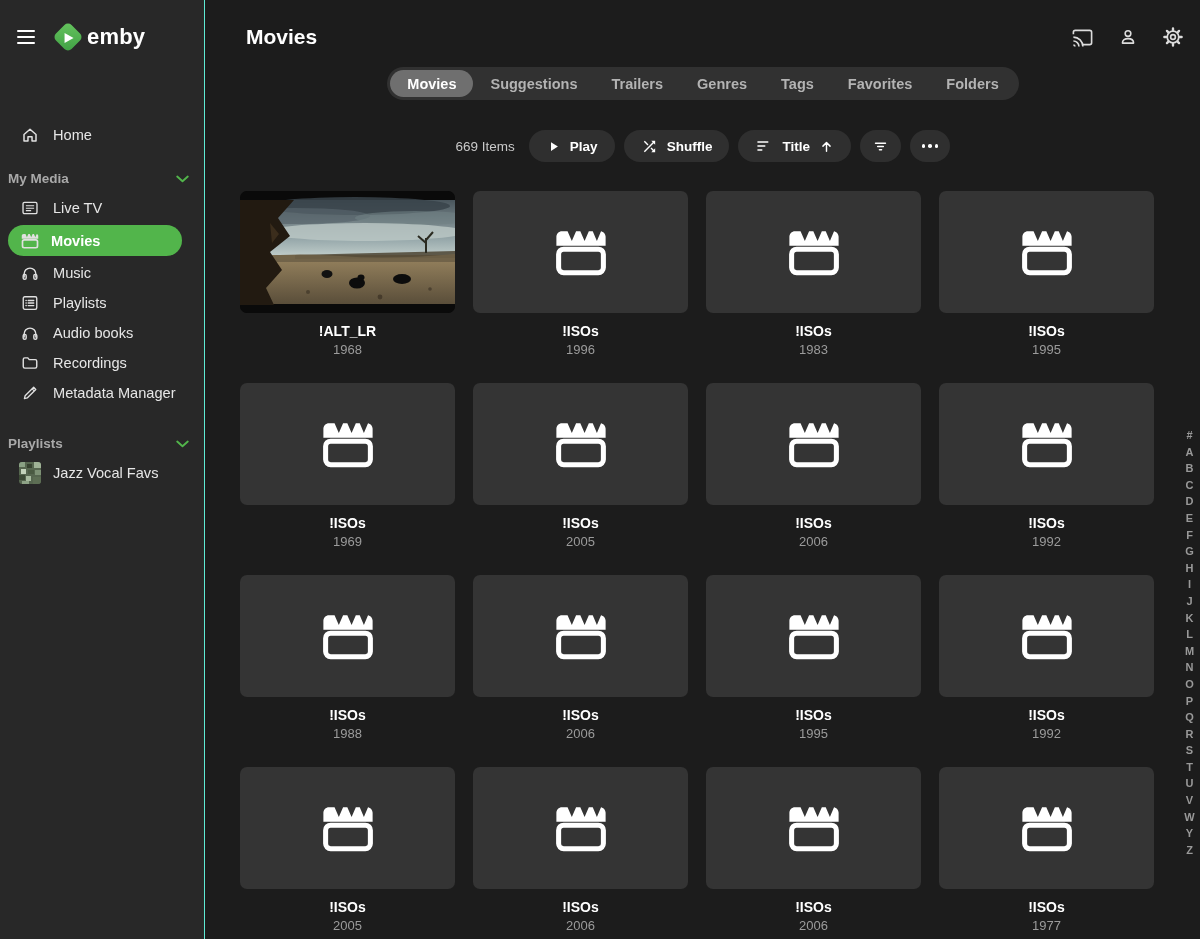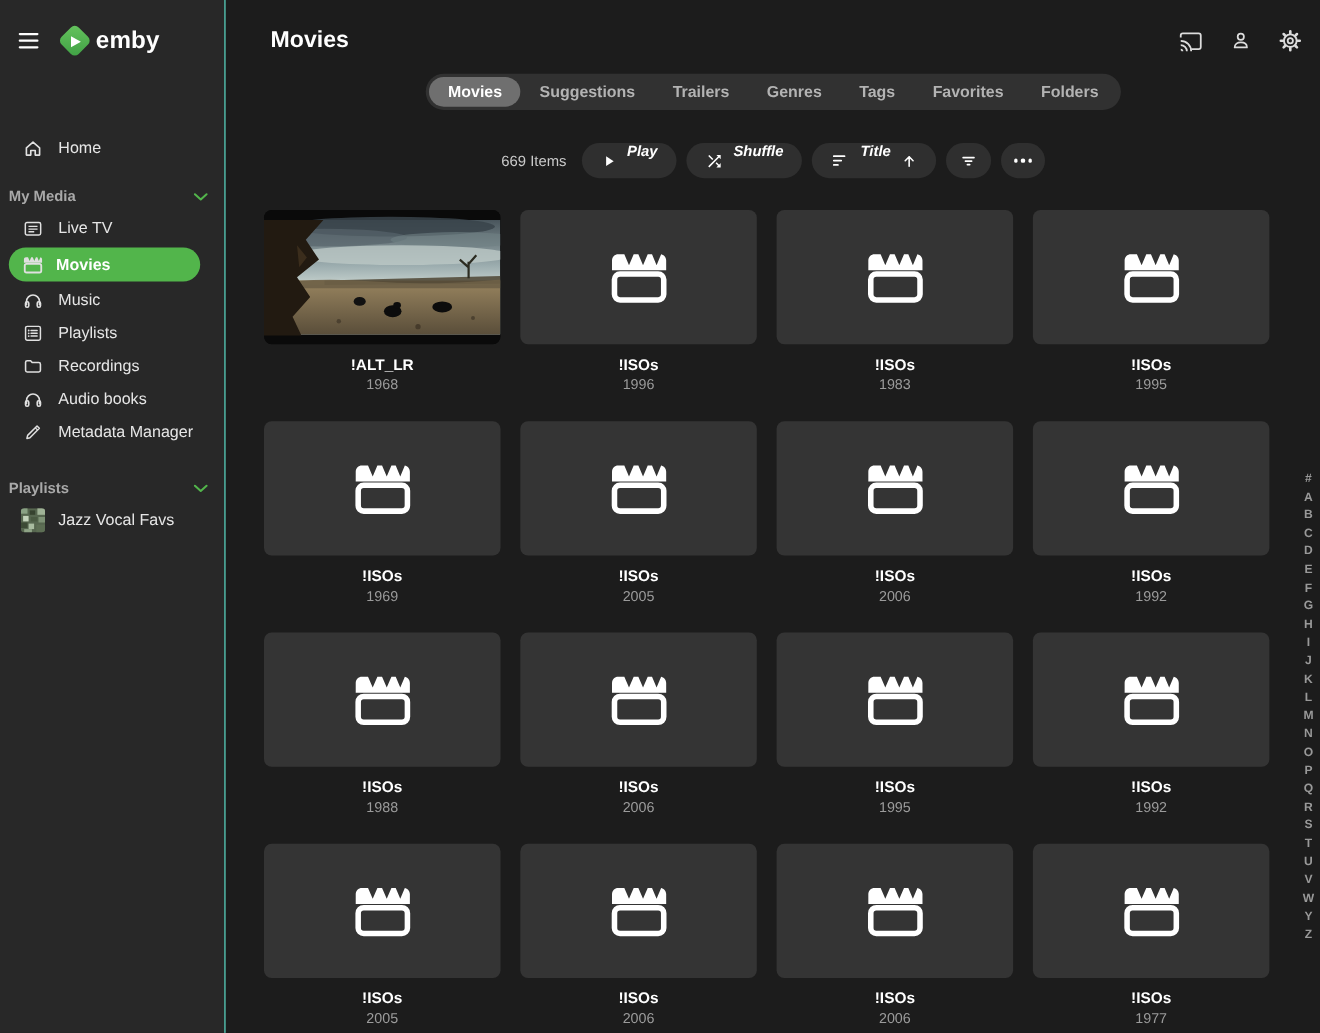--- a/index.html
+++ b/index.html
@@ -84,24 +84,24 @@
     font-size:14.5px; font-weight:600; padding:0 17px; height:33px;
   }
   .tab.active {
     background:#6f6f6f; color:#fff; border-radius:14px; height:27px;
     display:flex; align-items:center;
   }
 
   .toolbar { margin-top:30px; height:32px; display:flex; justify-content:center; align-items:center; gap:9px; }
   .count { font-size:13.5px; color:#c9c9c9; margin-right:5px; }
   .btn {
-    display:flex; gap:9px;
+    display:flex; align-items:center; gap:9px;
     background:#2f2f2f; border:none; border-radius:16px;
     height:32px; padding:0 17px;
-    color:#fff; font-size:13.5px; font-weight:600;font-style:italic;
+    color:#fff; font-size:13.5px; font-weight:600;
   }
   .btn.icon-only { padding:0 12px; }
   .btn .bic { display:flex; align-items:center; color:#fff; }
   .dots { display:flex; gap:3px; align-items:center; }
   .dots i { width:3.5px; height:3.5px; border-radius:50%; background:#fff; }
 
   .grid {
     margin:29px 0 0 34px; width:915px;
     display:grid; grid-template-columns:repeat(4,215px); column-gap:18px; row-gap:26px;
   }
@@ -194,35 +194,35 @@
               <svg width="18" height="18" viewBox="0 0 24 24" fill="none" stroke="currentColor" stroke-width="1.8" stroke-linecap="round">
                 <rect x="3" y="3.6" width="18" height="16.8" rx="2"></rect>
                 <path d="M9.6 8.6h7.4M9.6 12h7.4M9.6 15.4h7.4"></path>
                 <path d="M6.8 8.6h.01M6.8 12h.01M6.8 15.4h.01" stroke-width="2.2"></path>
               </svg>
             </span>
             <span>Playlists</span>
           </div>
           <div class="nav-item">
             <span class="ic">
-              <svg width="18" height="18" viewBox="0 0 24 24" fill="none" stroke="currentColor" stroke-width="1.9" stroke-linejoin="round">
-                <path d="M3 7.2c0-1.1.9-2 2-2h4.1l1.9 2.3H19c1.1 0 2 .9 2 2v7.3c0 1.1-.9 2-2 2H5c-1.1 0-2-.9-2-2z"></path>
-              </svg>
-            </span>
-            <span>Recordings</span>
-          </div>
-          <div class="nav-item">
-            <span class="ic">
               <svg width="18" height="18" viewBox="0 0 24 24" fill="none" stroke="currentColor" stroke-width="1.9" stroke-linecap="round">
                 <path d="M4.2 17.3v-4a7.8 7.8 0 0 1 15.6 0v4"></path>
                 <rect x="2.9" y="13.8" width="4" height="6.6" rx="1.8"></rect>
                 <rect x="17.1" y="13.8" width="4" height="6.6" rx="1.8"></rect>
               </svg>
             </span>
             <span>Audio books</span>
+          </div>
+          <div class="nav-item">
+            <span class="ic">
+              <svg width="18" height="18" viewBox="0 0 24 24" fill="none" stroke="currentColor" stroke-width="1.9" stroke-linejoin="round">
+                <path d="M3 7.2c0-1.1.9-2 2-2h4.1l1.9 2.3H19c1.1 0 2 .9 2 2v7.3c0 1.1-.9 2-2 2H5c-1.1 0-2-.9-2-2z"></path>
+              </svg>
+            </span>
+            <span>Recordings</span>
           </div>
           <div class="nav-item">
             <span class="ic">
               <svg width="18" height="18" viewBox="0 0 24 24" fill="none" stroke="currentColor" stroke-width="1.8" stroke-linejoin="round">
                 <path d="M4.6 19.4l.9-3.7L16.9 4.4l2.8 2.8L8.3 18.6l-3.7.8z"></path>
                 <path d="M14.8 6.5l2.8 2.8" stroke-width="1.4"></path>
               </svg>
             </span>
             <span>Metadata Manager</span>
           </div>

